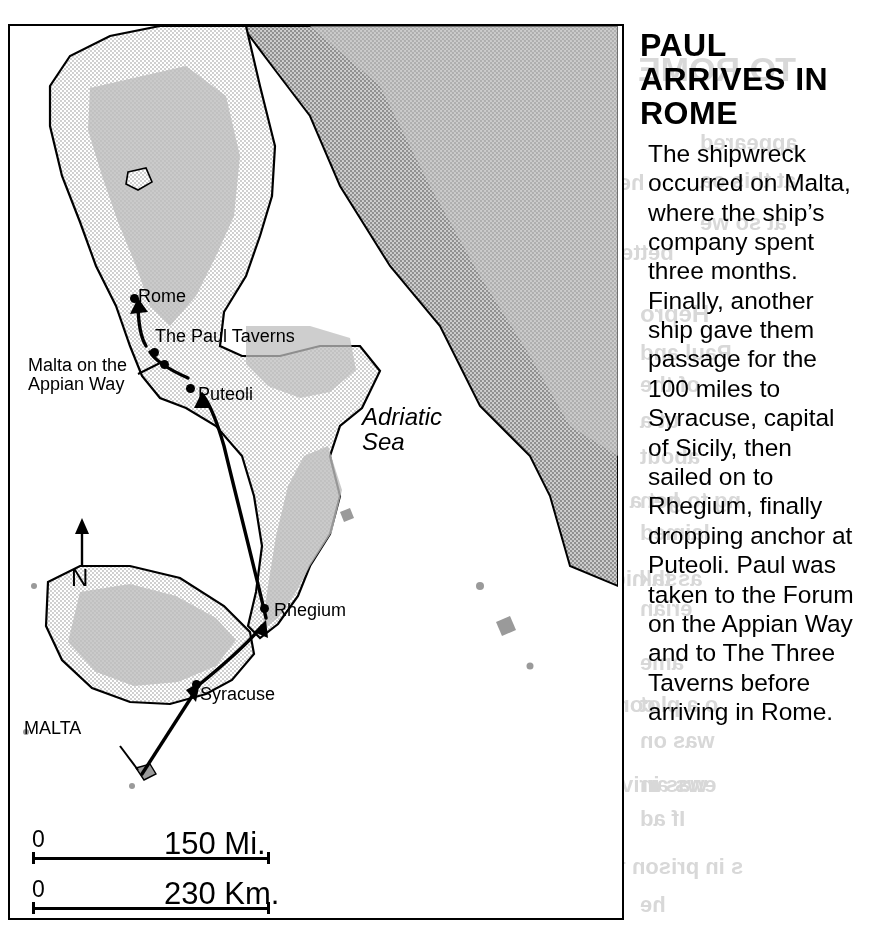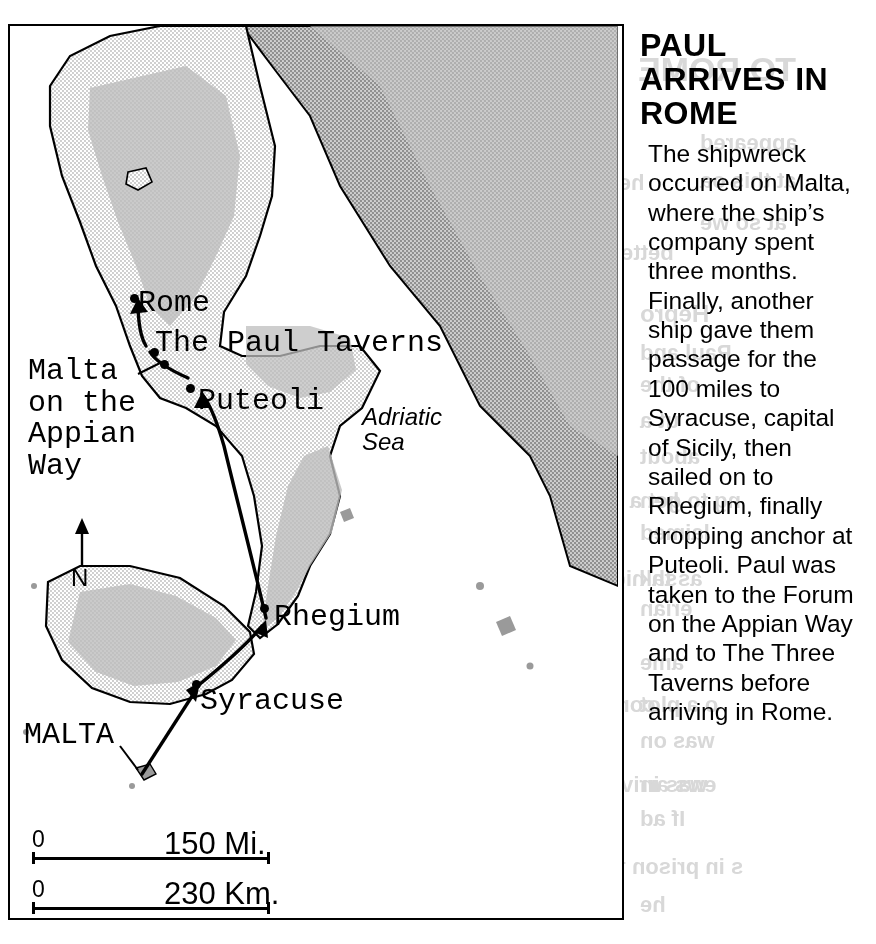--- a/index.html
+++ b/index.html
@@ -25,24 +25,24 @@
   #map-panel{
     position:absolute;left:8px;top:24px;width:612px;height:892px;
     border:2px solid #000;
     background:#ffffff;
     overflow:hidden;
   }
   #map-svg{position:absolute;left:0;top:0;}
 
   .map-label{
     position:absolute;
-    font-family:Liberation Mono, monospace;
+    font-family:Liberation Sans, sans-serif;
     color:#000;
     white-space:nowrap;
-    font-size:30px;
+    font-size:18px;
   }
   .sea-label{
     position:absolute;
     font-style:italic;
     font-size:24px;
     color:#000;
     text-align:left;
     line-height:1.05;
   }
   .city-dot{

